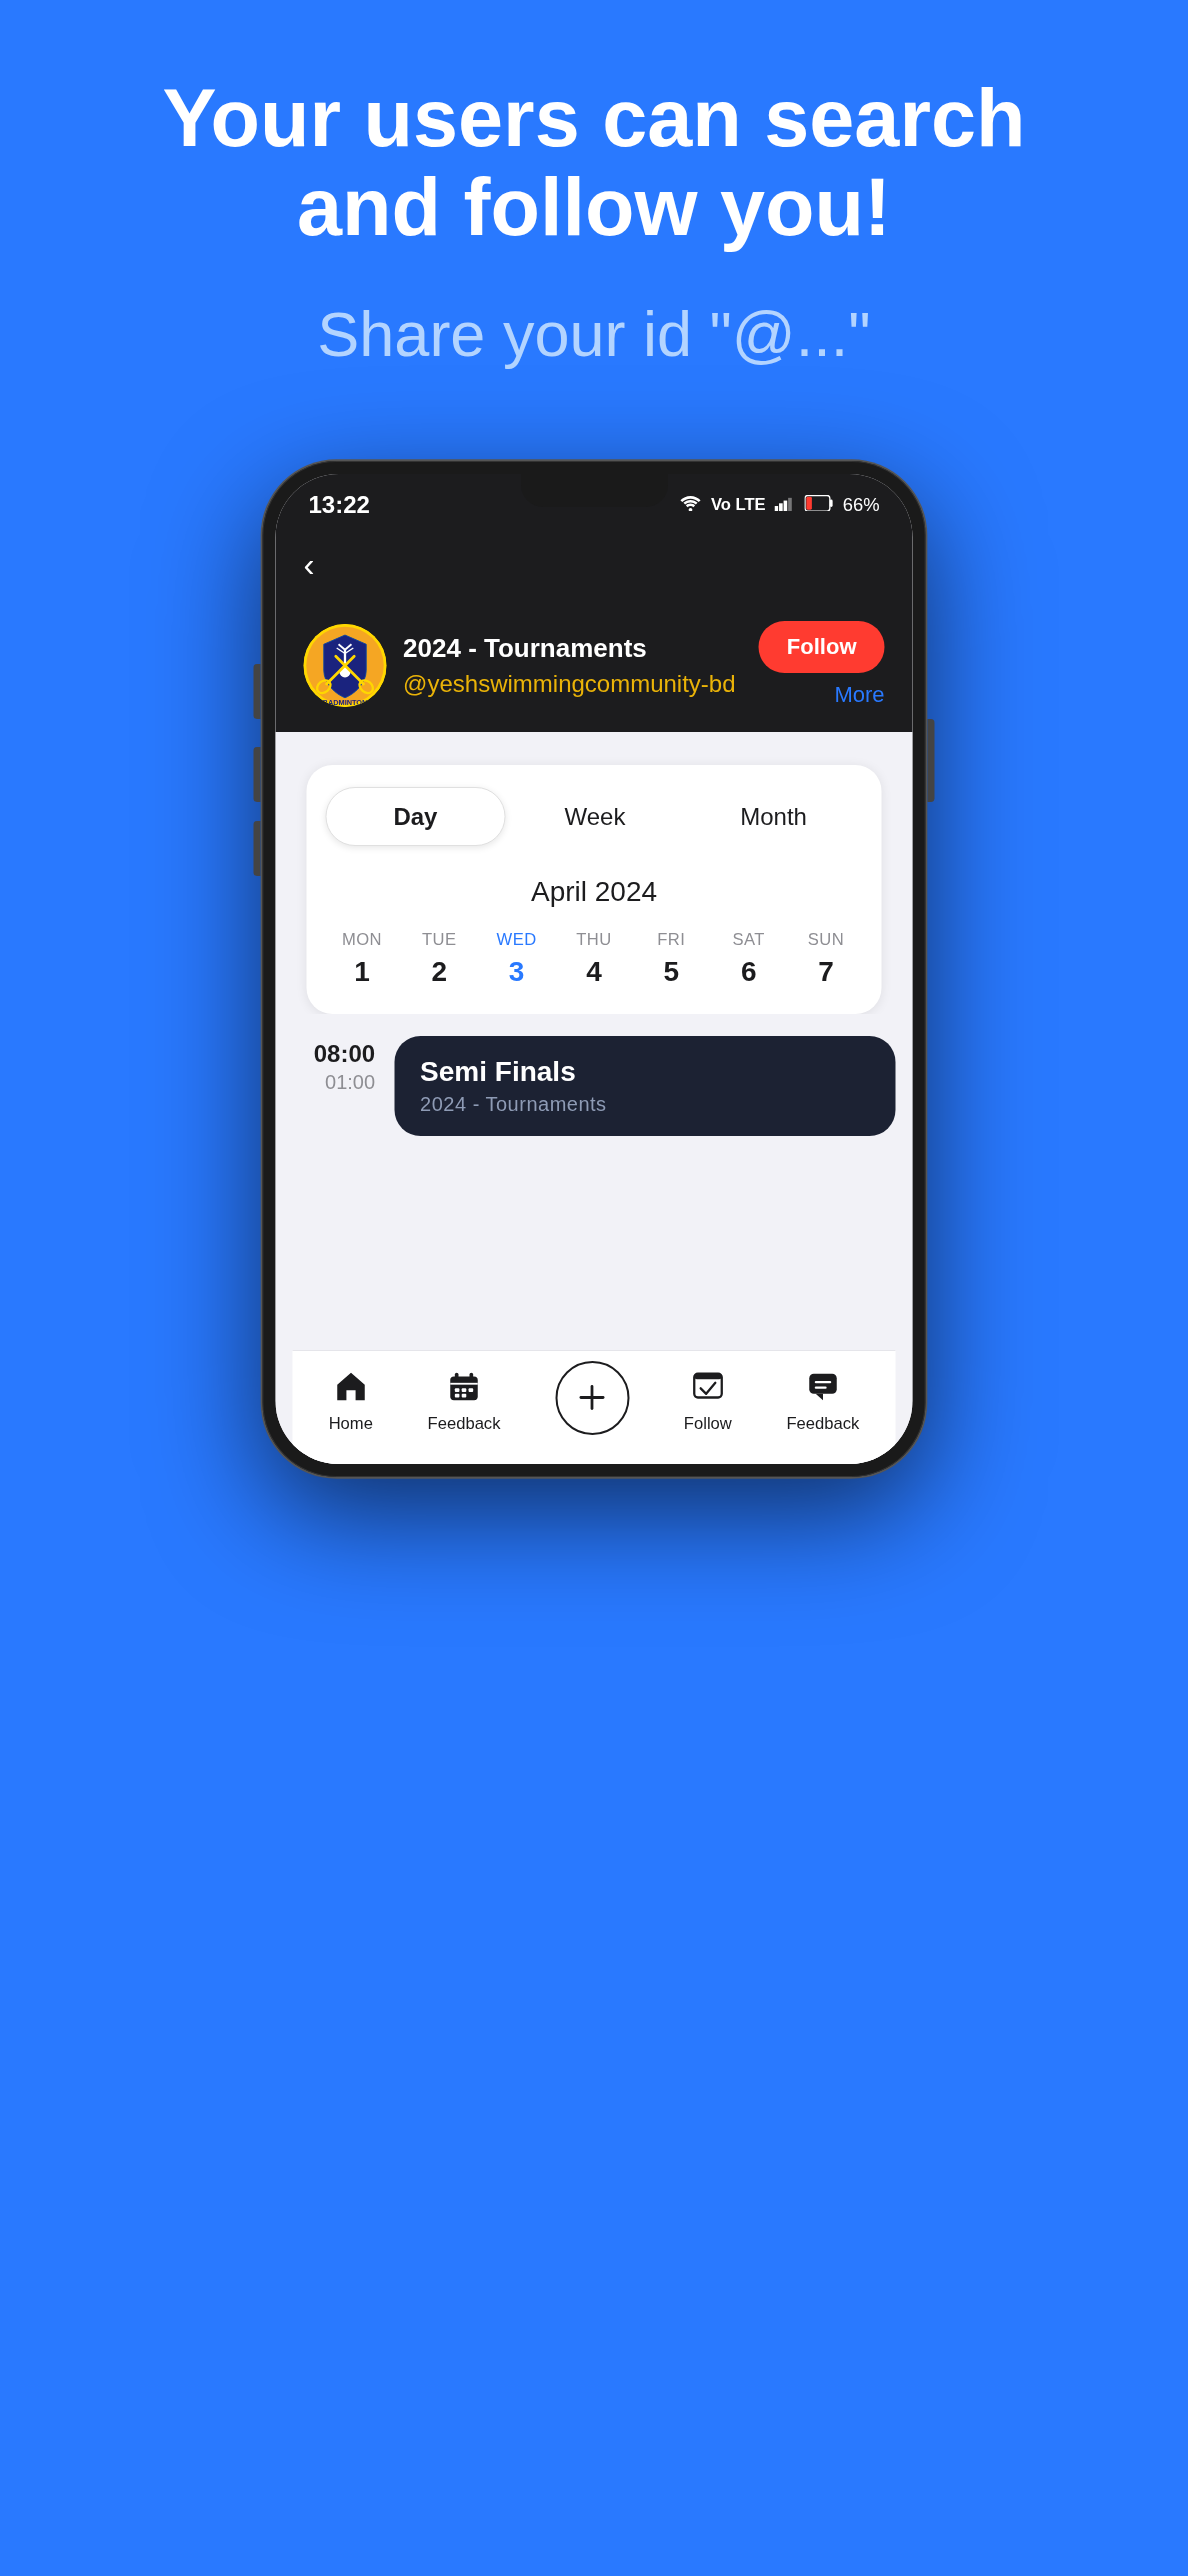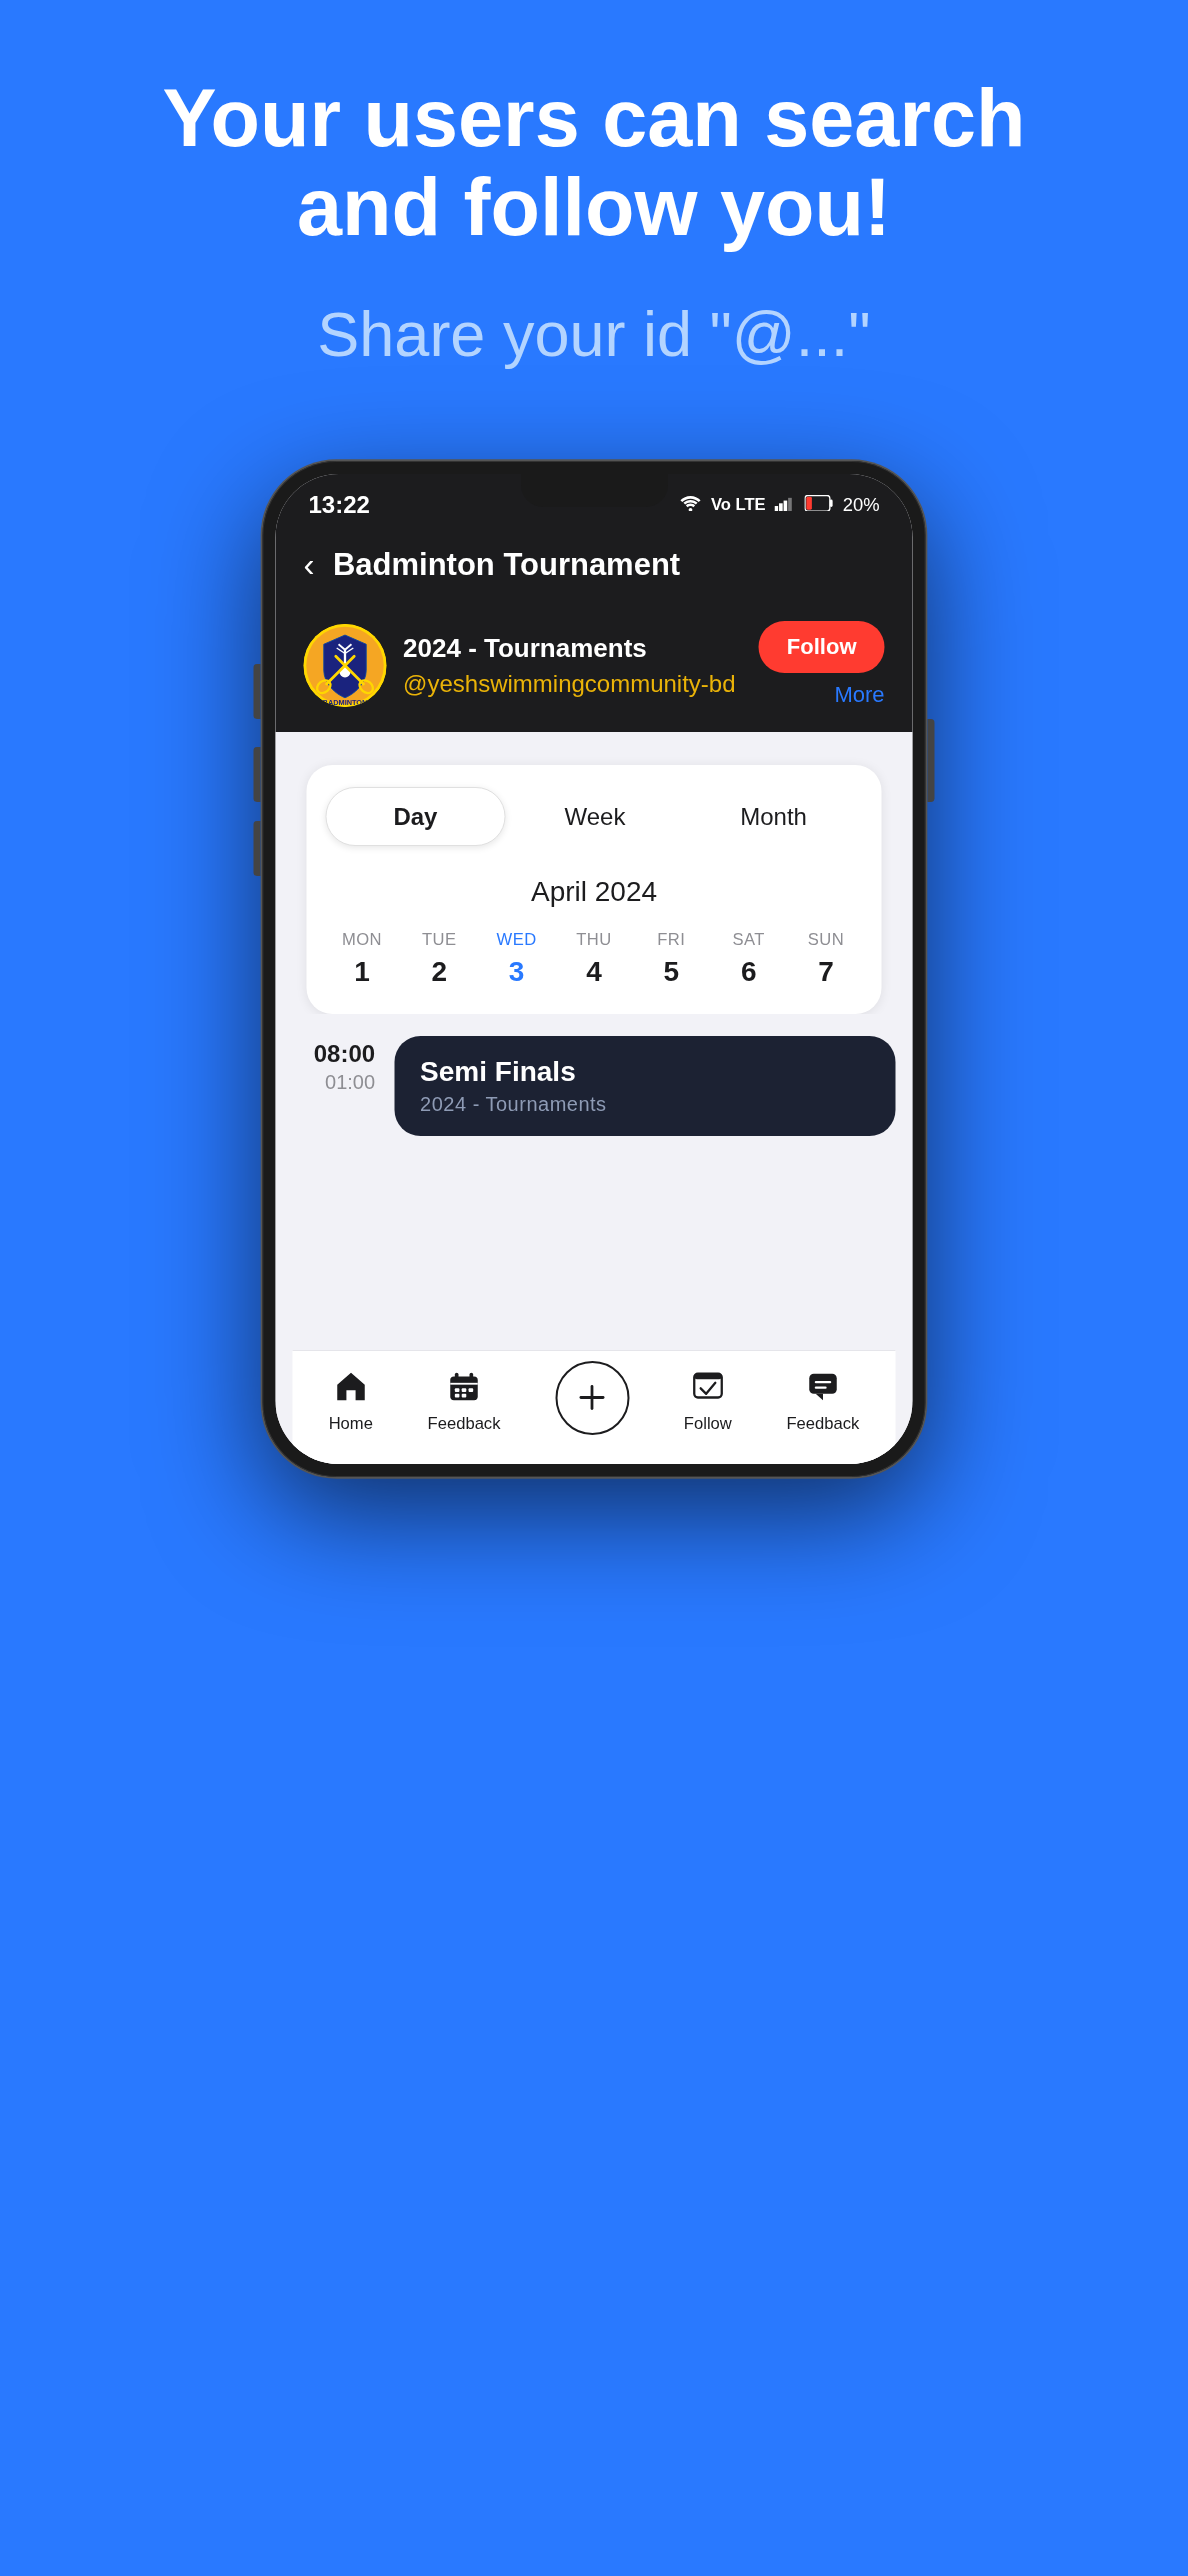--- a/index.html
+++ b/index.html
@@ -407,27 +407,26 @@
               <rect x="15" y="3" width="4" height="15" opacity="0.4"></rect>
             </svg>
           </span>
           <span>
             <svg width="29.5" height="16.6" viewBox="0 0 32 18" fill="none">
               <rect x="0.5" y="0.5" width="27" height="17" rx="3" stroke="white" stroke-width="1.5"></rect>
               <rect x="27.5" y="5" width="3" height="8" rx="1.5" fill="white"></rect>
               <rect x="2" y="2" width="6" height="14" rx="1.5" fill="#ff3b30"></rect>
             </svg>
           </span>
-          <span class="battery-text">20%</span>
+          <span class="battery-text">66%</span>
         </div>
       </div>
 
       <div class="nav-header">
         <span class="back-arrow">‹</span>
-        <span class="nav-title">Badminton Tournament</span>
       </div>
 
       <div class="profile-section">
         <div class="avatar-container">
           <svg class="badge-svg" viewBox="0 0 90 90" xmlns="http://www.w3.org/2000/svg">
             <circle cx="45" cy="45" r="45" fill="#FFD700"></circle>
             <circle cx="45" cy="45" r="42" fill="#f5a623"></circle>
 
             <path d="M45 12 L68 22 L68 50 C68 65 55 76 45 80 C35 76 22 65 22 50 L22 22 Z" fill="#1a237e" stroke="#0d47a1" stroke-width="1"></path>
 

